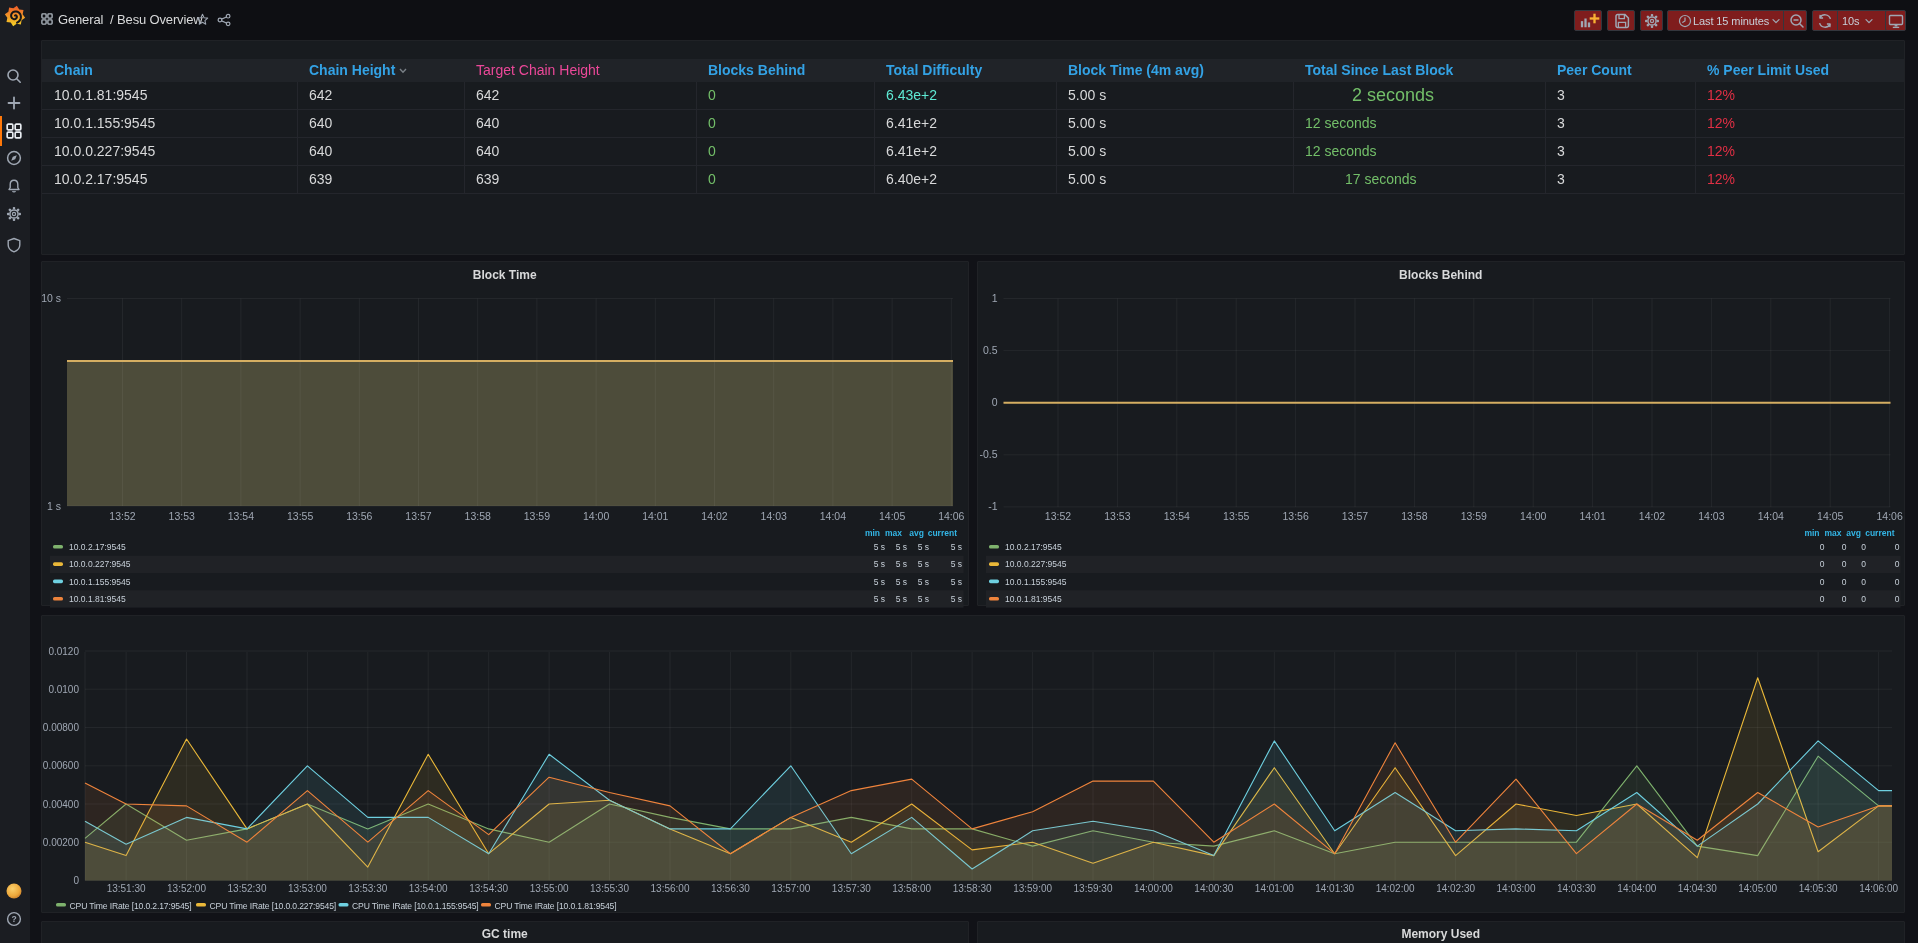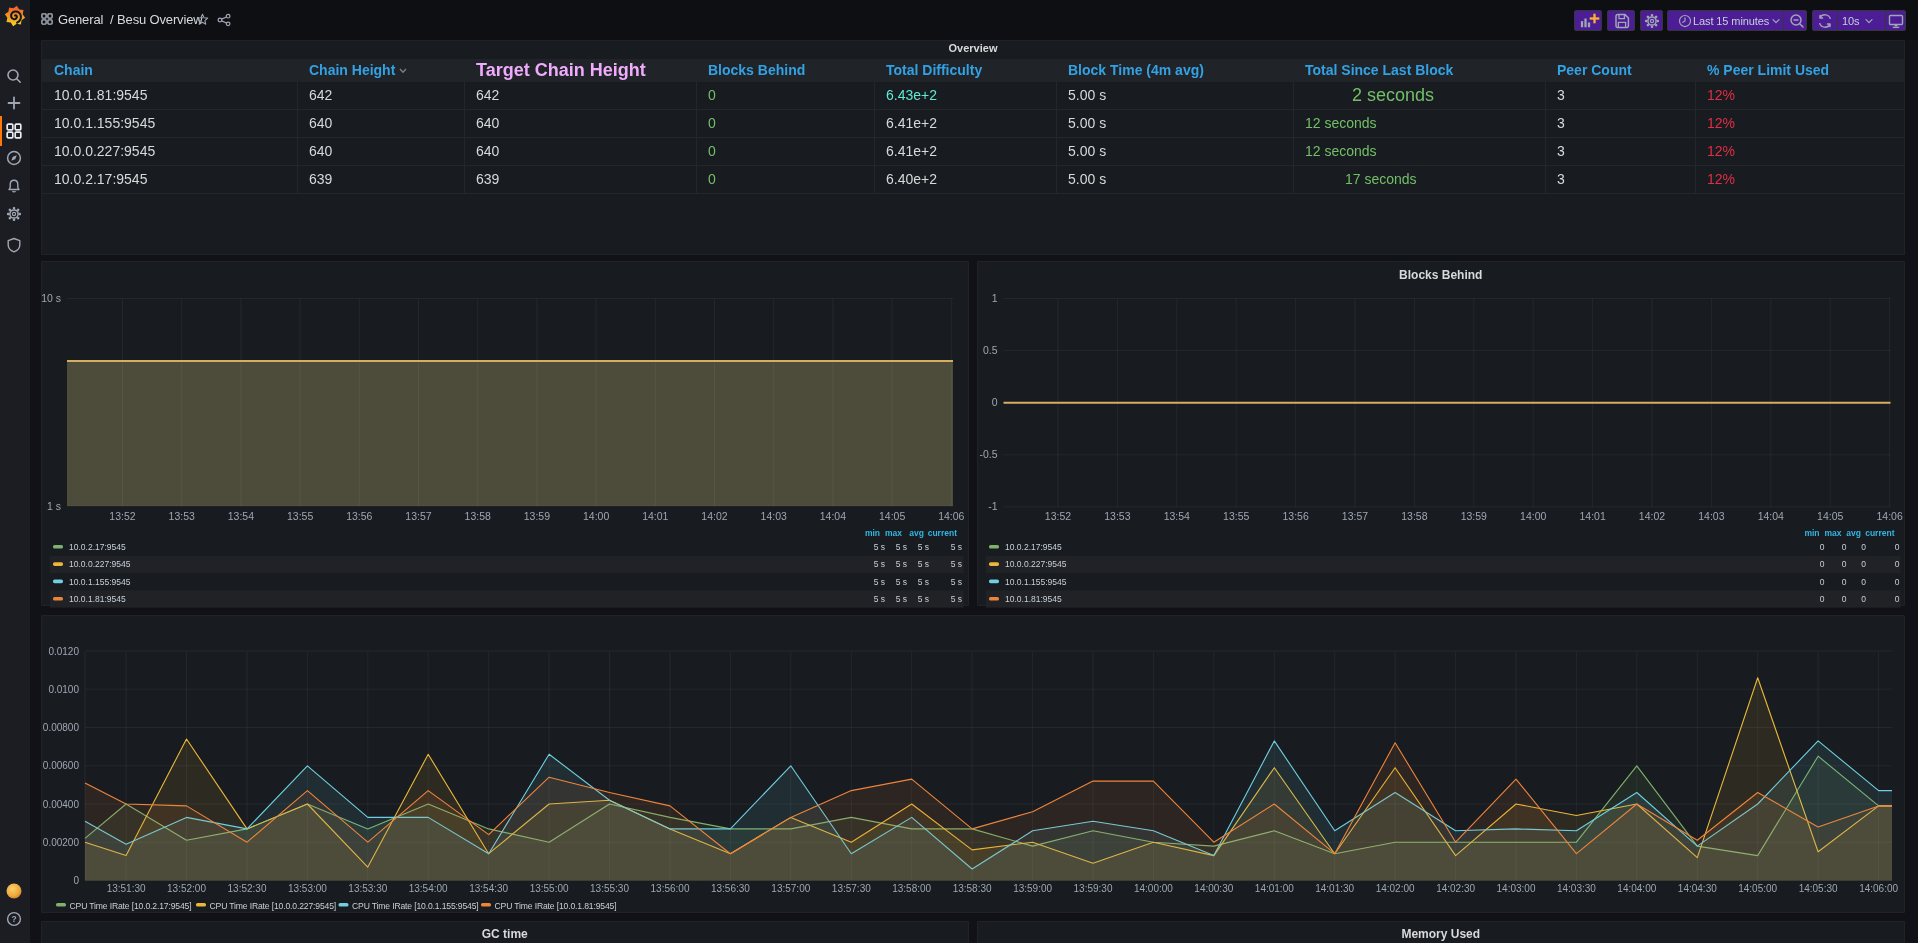--- a/index.html
+++ b/index.html
@@ -2,21 +2,21 @@
 <html><head><meta charset="utf-8"><style>
 *{margin:0;padding:0;box-sizing:border-box}
 html,body{width:1918px;height:943px;overflow:hidden;background:#111217;
  font-family:"Liberation Sans",sans-serif;color:#d8d9da;}
 .abs{position:absolute}
 #sidebar{position:absolute;left:0;top:0;width:30px;height:943px;background:#1b1d22;z-index:5}
 #navbar{position:absolute;left:30px;top:0;width:1888px;height:40px;background:#0e0f13;z-index:4}
 .panel{position:absolute;background:#181b1f;border:1px solid #202226;border-radius:1px}
 .ptitle{position:absolute;top:0;left:0;right:0;height:26px;line-height:26px;text-align:center;
  font-size:12px;font-weight:700;color:#d8d9da;letter-spacing:0}
-.navbtn{position:absolute;top:10px;height:21px;background:#4c1d95;border:1px solid #34363d;border-radius:2px}
+.navbtn{position:absolute;top:10px;height:21px;background:#7f1d1d;border:1px solid #34363d;border-radius:2px}
 .navtxt{color:#c7d0d9;font-size:11px;font-weight:500;letter-spacing:-0.1px}
 .axisx{font-size:10.5px;fill:#9fa7b3;text-anchor:middle}
 .axisy{font-size:10.5px;fill:#9fa7b3;text-anchor:end}
 .leghead{font-size:8.5px;fill:#33b5e5;font-weight:700;text-anchor:end}
 .legval{font-size:8.5px;fill:#c7d0d9;text-anchor:end}
 .leglab{font-size:8.5px;fill:#c7d0d9}.leglab2{font-size:8.6px;fill:#c7d0d9;letter-spacing:-0.15px}
 .gridv{stroke:rgba(255,255,255,0.055);stroke-width:1}
 .gridh{stroke:rgba(255,255,255,0.055);stroke-width:1}
 </style></head><body>
 <div id="sidebar">
@@ -164,27 +164,26 @@
     </div>
     <div class="navbtn" style="left:1854.5px;width:21px">
       <svg style="position:absolute;left:2px;top:2px" width="16" height="16" viewBox="0 0 16 16">
         <rect x="1.5" y="2.5" width="13" height="9" rx="1" fill="none" stroke="#9fa7b3" stroke-width="1.4"></rect>
         <rect x="6.6" y="11.5" width="2.8" height="2" fill="#9fa7b3"></rect>
         <line x1="4.8" y1="14.4" x2="11.2" y2="14.4" stroke="#9fa7b3" stroke-width="1.3"></line>
       </svg>
     </div>
   </div>
 <div class="panel" style="left:41px;top:40px;width:1864px;height:215px">
-    <div class="ptitle" style="height:14px;line-height:15px;font-size:11px">Overview</div>
     <div style="position:absolute;left:0;top:18px;width:100%;height:22.5px;background:#202328"></div>
     <div style="position:absolute;left:12px;top:18px;height:22.5px;line-height:22px;font-size:14px;font-weight:700;color:#33a2e5;white-space:nowrap">Chain</div>
     <div style="position:absolute;left:267px;top:18px;height:22.5px;line-height:22px;font-size:14px;font-weight:700;color:#33a2e5;white-space:nowrap">Chain Height<svg style="position:relative;top:0px;left:3px" width="10" height="9" viewBox="0 0 10 9">
         <path d="M2 3 L5 6.2 L8 3" fill="none" stroke="#7a8087" stroke-width="1.4"></path>
       </svg></div>
-    <div style="position:absolute;left:434px;top:18px;height:22.5px;line-height:22px;font-size:18px;font-weight:700;color:#f0abfc;white-space:nowrap">Target Chain Height</div>
+    <div style="position:absolute;left:434px;top:18px;height:22.5px;line-height:22px;font-size:14px;font-weight:400;color:#ec4899;white-space:nowrap">Target Chain Height</div>
     <div style="position:absolute;left:666px;top:18px;height:22.5px;line-height:22px;font-size:14px;font-weight:700;color:#33a2e5;white-space:nowrap">Blocks Behind</div>
     <div style="position:absolute;left:844px;top:18px;height:22.5px;line-height:22px;font-size:14px;font-weight:700;color:#33a2e5;white-space:nowrap">Total Difficulty</div>
     <div style="position:absolute;left:1026px;top:18px;height:22.5px;line-height:22px;font-size:14px;font-weight:700;color:#33a2e5;white-space:nowrap">Block Time (4m avg)</div>
     <div style="position:absolute;left:1263px;top:18px;height:22.5px;line-height:22px;font-size:14px;font-weight:700;color:#33a2e5;white-space:nowrap">Total Since Last Block</div>
     <div style="position:absolute;left:1515px;top:18px;height:22.5px;line-height:22px;font-size:14px;font-weight:700;color:#33a2e5;white-space:nowrap">Peer Count</div>
     <div style="position:absolute;left:1665px;top:18px;height:22.5px;line-height:22px;font-size:14px;font-weight:700;color:#33a2e5;white-space:nowrap">% Peer Limit Used</div>
     <div style="position:absolute;left:0;top:40.5px;width:100%;height:28px;border-bottom:1px solid #24262c"></div>
     <div style="position:absolute;left:12px;top:40.5px;height:28px;line-height:27px;font-size:14px;color:#d8d9da;white-space:nowrap">10.0.1.81:9545</div>
     <div style="position:absolute;left:267px;top:40.5px;height:28px;line-height:27px;font-size:14px;color:#d8d9da;white-space:nowrap">642</div>
     <div style="position:absolute;left:434px;top:40.5px;height:28px;line-height:27px;font-size:14px;color:#d8d9da;white-space:nowrap">642</div>
@@ -227,20 +226,21 @@
     <div style="position:absolute;left:255px;top:40.5px;width:1px;height:112px;background:#24262c"></div>
     <div style="position:absolute;left:422px;top:40.5px;width:1px;height:112px;background:#24262c"></div>
     <div style="position:absolute;left:654px;top:40.5px;width:1px;height:112px;background:#24262c"></div>
     <div style="position:absolute;left:832px;top:40.5px;width:1px;height:112px;background:#24262c"></div>
     <div style="position:absolute;left:1014px;top:40.5px;width:1px;height:112px;background:#24262c"></div>
     <div style="position:absolute;left:1251px;top:40.5px;width:1px;height:112px;background:#24262c"></div>
     <div style="position:absolute;left:1503px;top:40.5px;width:1px;height:112px;background:#24262c"></div>
     <div style="position:absolute;left:1653px;top:40.5px;width:1px;height:112px;background:#24262c"></div>
   </div>
 <div class="panel" style="left:41px;top:260.5px;width:927.5px;height:345.5px">
+    <div class="ptitle">Block Time</div>
     <svg style="position:absolute;left:0;top:0" width="927" height="346">
       <rect x="25" y="99" width="886" height="145" fill="#7EB26D" fill-opacity="0.1"></rect>
       <rect x="25" y="99" width="886" height="145" fill="#EAB839" fill-opacity="0.1"></rect>
       <rect x="25" y="99" width="886" height="145" fill="#6ED0E0" fill-opacity="0.1"></rect>
       <rect x="25" y="99" width="886" height="145" fill="#EF843C" fill-opacity="0.1"></rect>
       <line class="gridv" x1="80.5" y1="36.5" x2="80.5" y2="244.0"></line>
       <line class="gridv" x1="139.7" y1="36.5" x2="139.7" y2="244.0"></line>
       <line class="gridv" x1="198.9" y1="36.5" x2="198.9" y2="244.0"></line>
       <line class="gridv" x1="258.1" y1="36.5" x2="258.1" y2="244.0"></line>
       <line class="gridv" x1="317.3" y1="36.5" x2="317.3" y2="244.0"></line>

